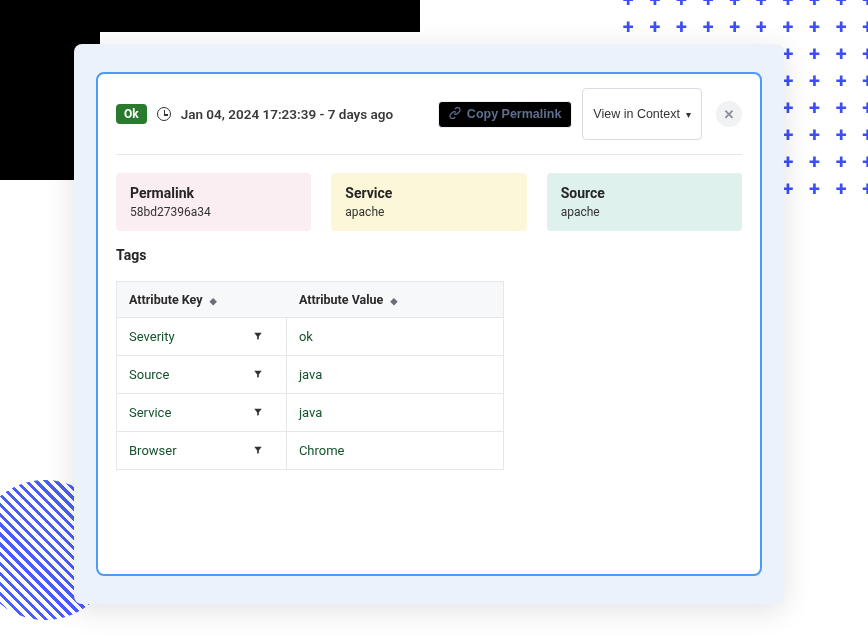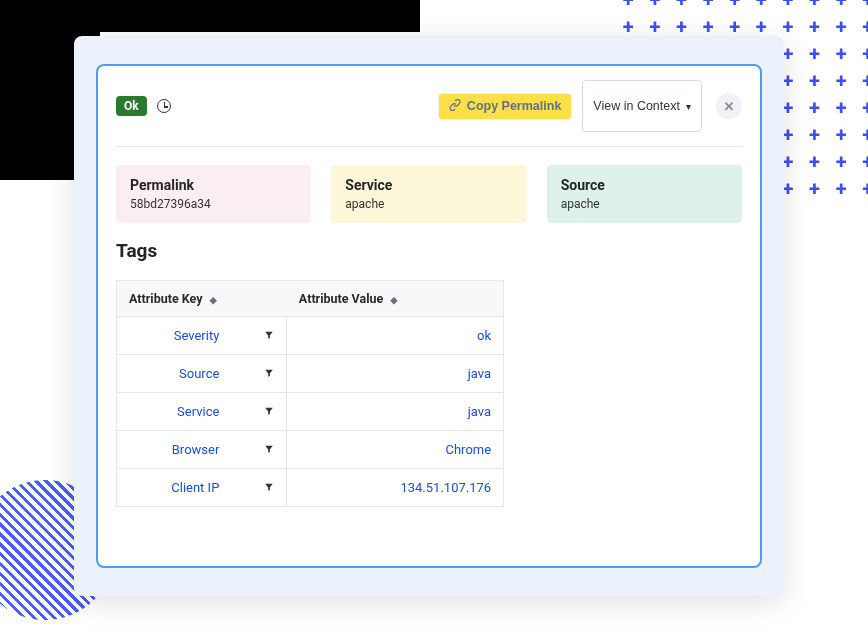--- a/index.html
+++ b/index.html
@@ -57,21 +57,21 @@
       border-radius: 50%;
       background: repeating-linear-gradient(
         45deg,
         #4a5df8 0, #4a5df8 3px, #fff 3px, #fff 7px
       );
       z-index: 0;
     }
 
     .card-outer {
       position: absolute;
-      top: 36px; left: 74px;
+      top: 44px; left: 74px;
       width: 710px;
       height: 560px;
       background: #ebf2fb;
       border-radius: 8px;
       box-shadow: 0 6px 30px rgba(0,0,0,0.12);
       z-index: 2;
       padding-top: 28px;
     }
     .panel {
       margin: 0 22px 0 22px;
@@ -120,21 +120,21 @@
     }
     .clock-icon::after {
       content: "";
       position: absolute;
       top: 6px; left: 6px;
       width: 4px; height: 1.5px;
       background: #333;
     }
     .spacer { flex: 1; }
     .copy-btn {
-      background: #fde047;
+      background: #000000;
       border: 1px solid #eef2f8;
       color: #5f6f8f;
       font-size: 12.5px;
       font-weight: 600;
       padding: 5px 10px;
       border-radius: 4px;
       cursor: pointer;
       display: flex;
       align-items: center;
       gap: 6px;
@@ -176,21 +176,21 @@
       padding: 12px 14px;
       border-radius: 4px;
     }
     .info-box .label { font-weight: 700; font-size: 14px; color: #252525; margin-bottom: 4px; }
     .info-box .value { font-size: 12px; color: #333; }
     .info-hostname { background: #fbeef3; }
     .info-service  { background: #fdf7d9; }
     .info-source   { background: #def1ec; }
 
     .tags-section { margin-top: 16px; }
-    .section-title { font-weight: 700; font-size: 19px; color: #252525; margin-bottom: 6px; }
+    .section-title { font-weight: 700; font-size: 14px; color: #252525; margin-bottom: 6px; }
     .tag-chip {
       display: inline-block;
       background: #8a3c76;
       color: #fff;
       font-size: 11px;
       font-weight: 700;
       padding: 3px 8px;
       border-radius: 4px;
       border: 1px solid #6d2f5c;
     }
@@ -209,22 +209,21 @@
       font-weight: 700;
       font-size: 12.5px;
       color: #2a2a2a;
       background: #f7f8fa;
       padding: 10px 12px;
       border-bottom: 1px solid #e5e7eb;
     }
     .attrs-table td {
       padding: 11px 12px;
       border-bottom: 1px solid #e5e7eb;
-      color: #1d4ed8;
-      text-align: right;
+      color: #14532d;
     }
     .attrs-table tr:last-child td { border-bottom: none; }
     .col-mid { width: 28px; text-align: center; border-right: 1px solid #e5e7eb; }
     .th-key { width: 44%; }
     .col-key { border-right: none; }
     .sort-icon { font-size: 9px; color: #6a6f7a; margin-left: 4px; letter-spacing: -4px; }
     .filter-icon svg { width: 10px; height: 10px; }
   </style>
 </head>
 <body>
@@ -313,20 +312,21 @@
     <span>+</span>
   </div>
 <div class="bg-circle"></div>
 
 <div class="card-outer">
   <div class="panel">
 
     <div class="panel-header">
       <span class="status-badge">Ok</span>
       <span class="clock-icon"></span>
+      <span class="timestamp">Jan 04, 2024 17:23:39 - 7 days ago</span>
       <span class="spacer"></span>
       <button class="copy-btn">
         <span class="link-icon">
           <svg viewBox="0 0 24 24" fill="none" stroke="#5f6f8f" stroke-width="2.5">
             <path d="M10 13a5 5 0 0 0 7 0l3-3a5 5 0 1 0-7-7l-1 1"></path>
             <path d="M14 11a5 5 0 0 0-7 0l-3 3a5 5 0 1 0 7 7l1-1"></path>
           </svg>
         </span>
         <span>Copy Permalink</span>
       </button>
@@ -394,25 +394,18 @@
                   </svg></span></td>
               <td>java</td>
             </tr>
             <tr>
               <td class="col-key">Browser</td>
               <td class="col-mid"><span class="filter-icon"><svg viewBox="0 0 24 24" fill="#333">
                     <path d="M3 4h18l-7 9v6l-4 2v-8L3 4z"></path>
                   </svg></span></td>
               <td>Chrome</td>
             </tr>
-            <tr>
-              <td class="col-key">Client IP</td>
-              <td class="col-mid"><span class="filter-icon"><svg viewBox="0 0 24 24" fill="#333">
-                    <path d="M3 4h18l-7 9v6l-4 2v-8L3 4z"></path>
-                  </svg></span></td>
-              <td>134.51.107.176</td>
-            </tr>
           </tbody>
       </table>
     </div>
 
   </div>
 </div>
 
 </body></html>

